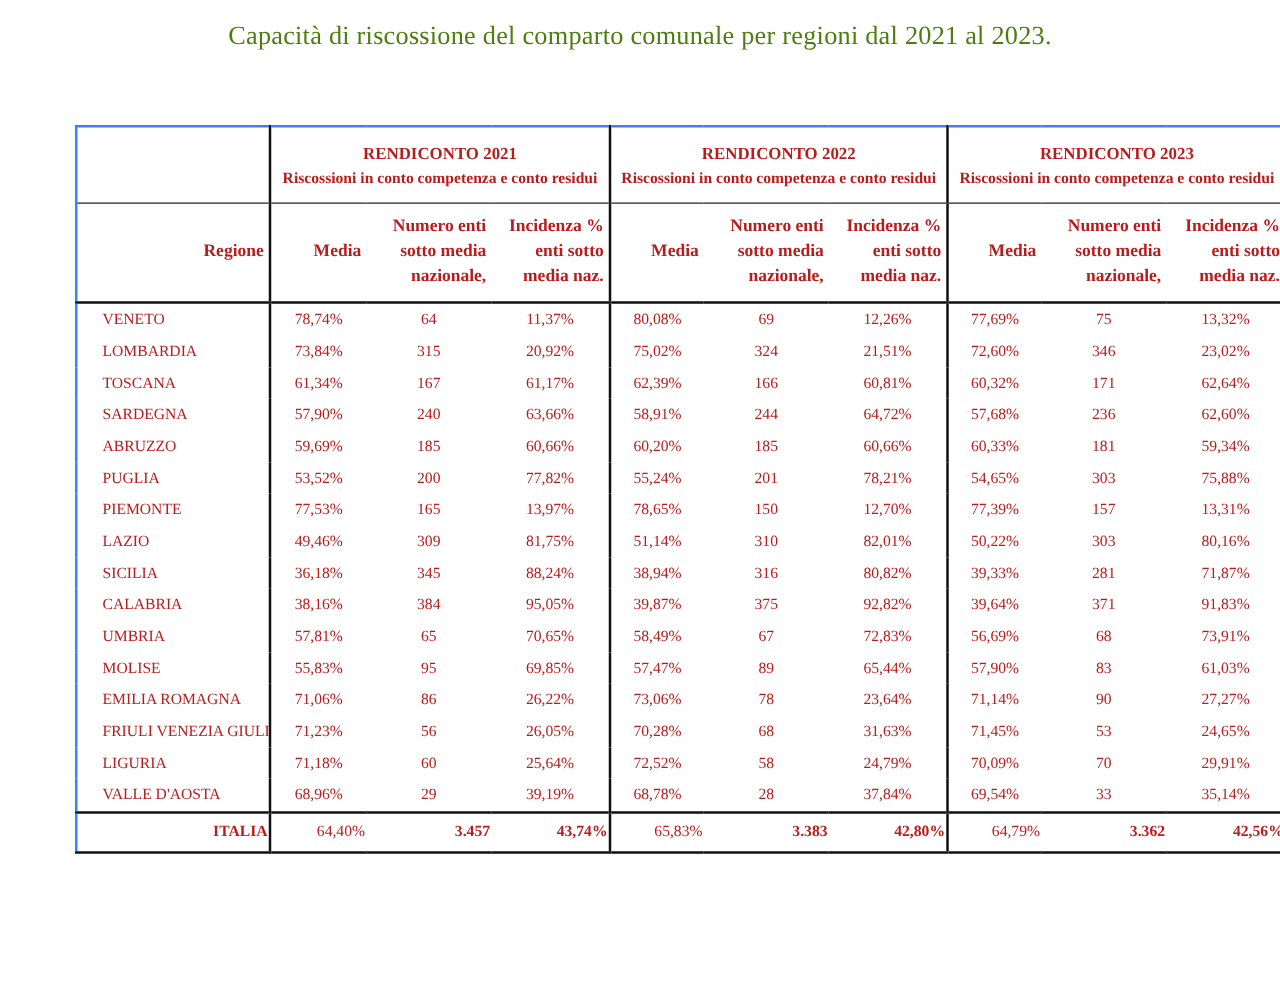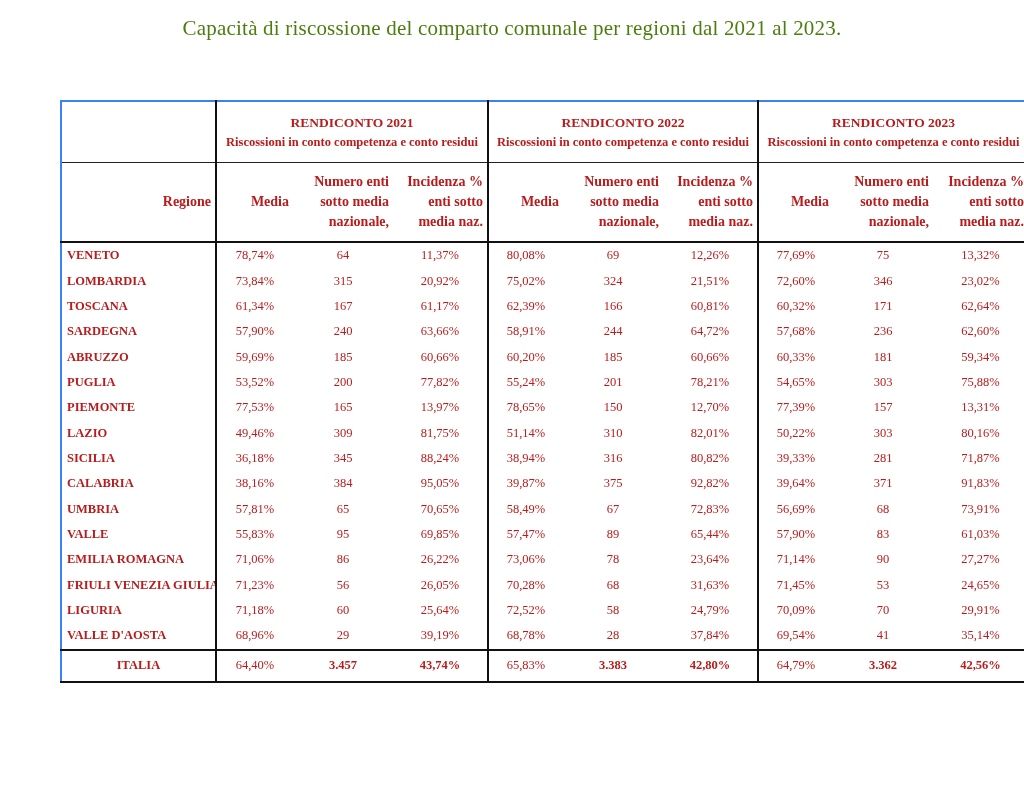--- a/index.html
+++ b/index.html
@@ -60,28 +60,27 @@
   tbody td {
     height: 25.35px;
     text-align: center;
     vertical-align: middle;
     padding: 0 2px;
     white-space: nowrap;
     overflow: hidden;
   }
   tbody td.region {
     text-align: left;
-    padding-left: 5px;
+    padding-left: 20px;
     font-size: 12.5px;
-    font-weight: bold;
   }
   
   tfoot td {
     height: 28px;
-    text-align: center;
+    text-align: right;
     vertical-align: middle;
     border-top: 2px solid #111;
     border-bottom: 2px solid #111;
     white-space: nowrap;
   }
   tfoot td.region { font-weight: 700; }
   tfoot td.b { font-weight: 700; }
 </style>
 </head>
 <body>
@@ -262,21 +261,21 @@
             <td>65</td>
             <td>70,65%</td>
             <td class="bs">58,49%</td>
             <td>67</td>
             <td>72,83%</td>
             <td class="bs">56,69%</td>
             <td>68</td>
             <td>73,91%</td>
           </tr>
           <tr>
-            <td class="region v1">VALLE</td>
+            <td class="region v1">MOLISE</td>
             <td class="bs">55,83%</td>
             <td>95</td>
             <td>69,85%</td>
             <td class="bs">57,47%</td>
             <td>89</td>
             <td>65,44%</td>
             <td class="bs">57,90%</td>
             <td>83</td>
             <td>61,03%</td>
           </tr>
@@ -318,21 +317,21 @@
           </tr>
           <tr>
             <td class="region v1">VALLE D'AOSTA</td>
             <td class="bs">68,96%</td>
             <td>29</td>
             <td>39,19%</td>
             <td class="bs">68,78%</td>
             <td>28</td>
             <td>37,84%</td>
             <td class="bs">69,54%</td>
-            <td>41</td>
+            <td>33</td>
             <td>35,14%</td>
           </tr>
         </tbody>
 
       <tfoot>
         <tr>
           <td class="region v1">ITALIA</td>
           <td class="bs">64,40%</td>
           <td class="b">3.457</td>
           <td class="b">43,74%</td>

